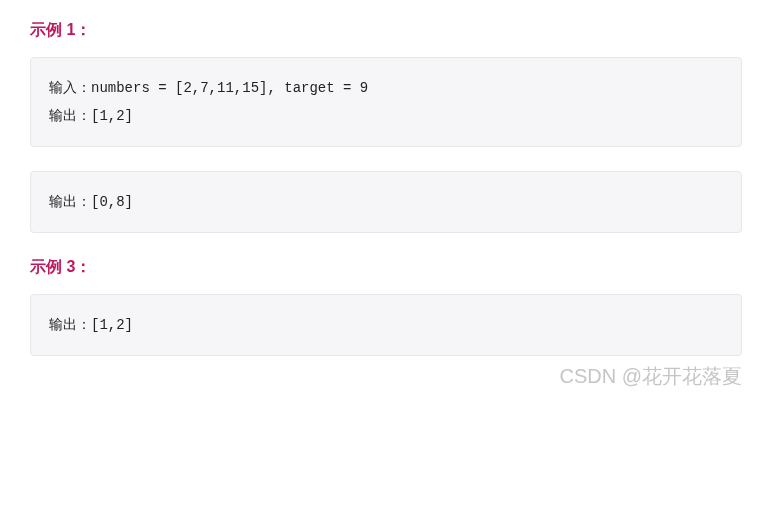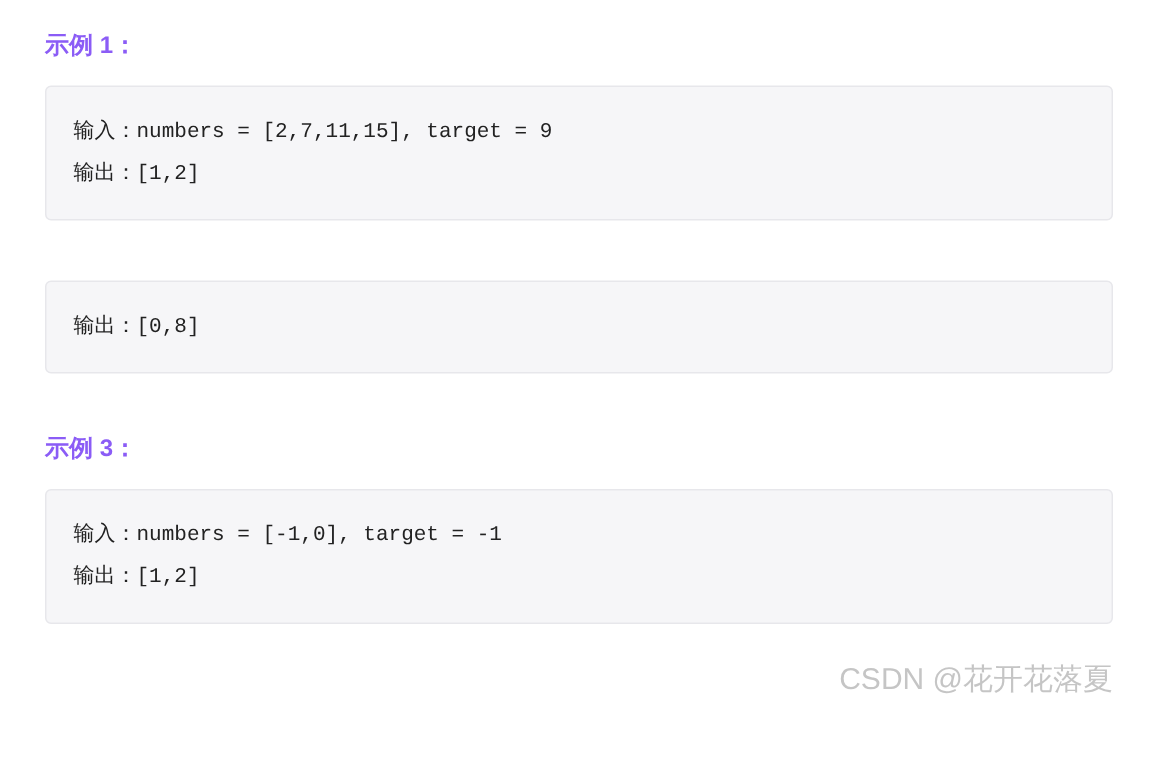--- a/index.html
+++ b/index.html
@@ -12,28 +12,28 @@
       background: #ffffff;
       padding: 20px 30px;
       width: 772px;
       color: #000;
       position: relative;
     }
     .heading {
       font-weight: 700;
       font-size: 16px;
       margin-bottom: 16px;
-      color: #8b5cf6;
+      color: #be185d;
     }
     .code-block {
       background: #f6f6f8;
       border: 1px solid #e7e7eb;
       border-radius: 4px;
       padding: 16px 18px;
-      margin-bottom: 40px;
+      margin-bottom: 24px;
       font-family: "SFMono-Regular", Consolas, "Liberation Mono", Menlo, Courier, monospace;
       font-size: 14px;
       line-height: 2.0;
       color: #222;
       white-space: pre-wrap;
     }
     .code-line {
       display: block;
     }
     .watermark {
@@ -52,16 +52,16 @@
   <div class="heading">示例 1：</div>
   <div class="code-block"><span class="code-line">输入：numbers = [2,7,11,15], target = 9</span><span class="code-line">输出：[1,2]</span></div>
 </div>
 
 <div>
   <div class="code-block"><span class="code-line">输出：[0,8]</span></div>
 </div>
 
 <div>
   <div class="heading">示例 3：</div>
-  <div class="code-block"><span class="code-line">输入：numbers = [-1,0], target = -1</span><span class="code-line">输出：[1,2]</span></div>
+  <div class="code-block"><span class="code-line">输出：[1,2]</span></div>
 </div>
 
 <div class="watermark">CSDN @花开花落夏</div>
 
 </body></html>

